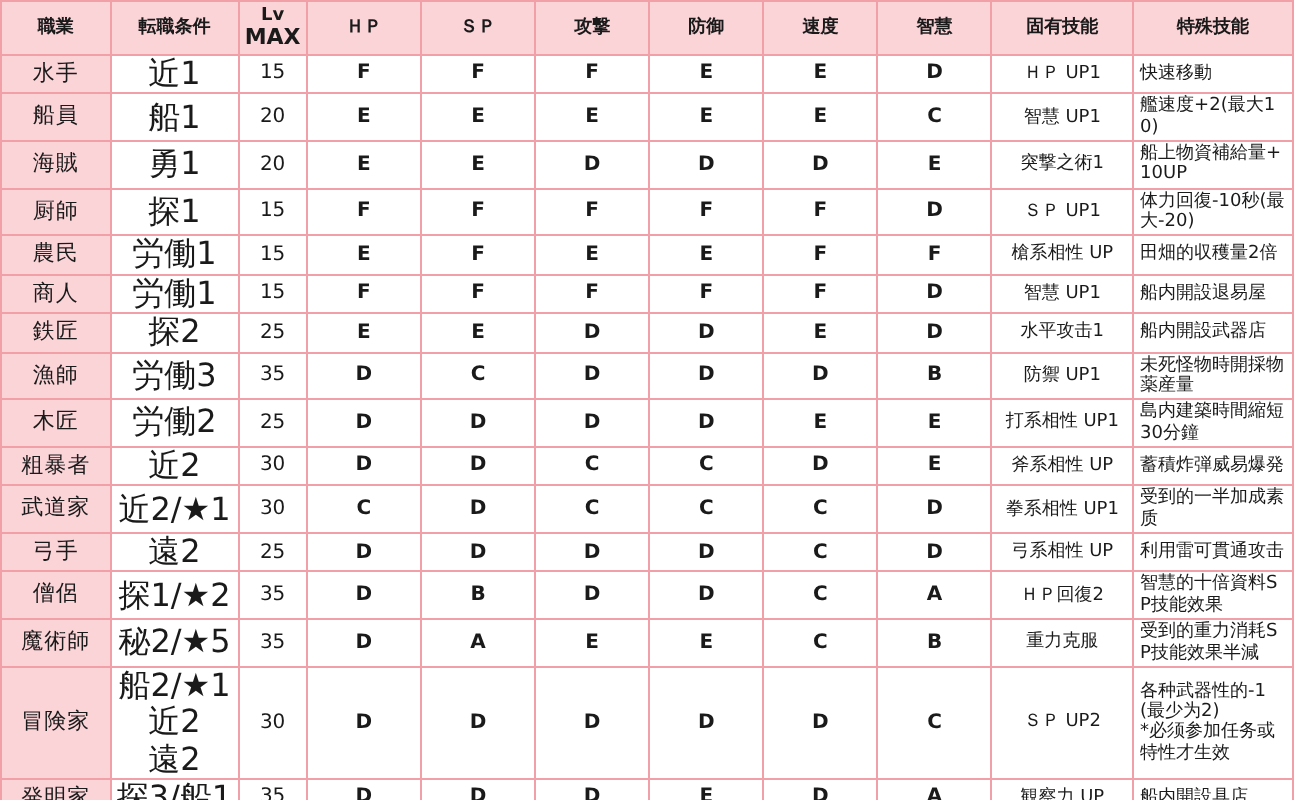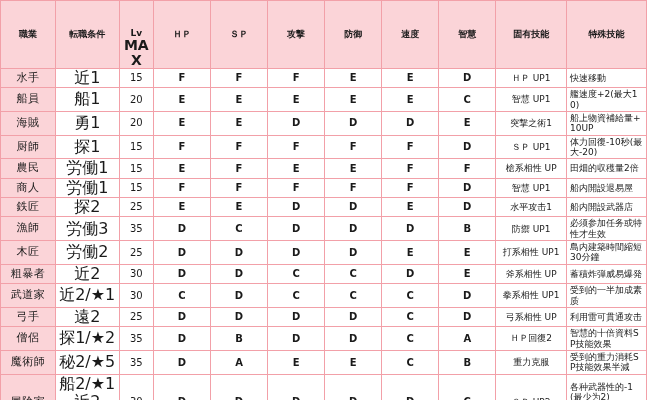--- a/index.html
+++ b/index.html
@@ -72,22 +72,22 @@
     text-align: center;
   }
   tbody td.spec-cell {
     text-align: left;
     padding-left: 3px;
     margin-top: 29px;
   }
   tbody tr {
     height: 19px;
   }
-  .lv-head-top { display: block; font-size: 9px; line-height: 1.05; margin-top: 28px; }
-  .lv-head-bot { display: block; font-size: 14px; line-height: 1.05; }
+  .lv-head-top { display: block; font-size: 9px; line-height: 1.05; }
+  .lv-head-bot { display: block; font-size: 11px; line-height: 1.05; }
   .multiline { white-space: pre-line; }
 </style>
 </head>
 <body>
 
 <table class="job-table">
   <colgroup>
     <col class="col-job">
       <col class="col-req">
       <col class="col-lv">
@@ -222,21 +222,21 @@
       <td class="job-cell">漁師</td>
       <td class="req-cell multiline">労働3</td>
       <td class="lv-cell">35</td>
       <td class="stat-cell">D</td>
       <td class="stat-cell">C</td>
       <td class="stat-cell">D</td>
       <td class="stat-cell">D</td>
       <td class="stat-cell">D</td>
       <td class="stat-cell">B</td>
       <td class="skill-cell">防禦 UP1</td>
-      <td class="spec-cell multiline">必须参加任务或特性才生效</td>
+      <td class="spec-cell multiline">未死怪物時開採物薬産量</td>
     </tr>
 
     <tr>
       <td class="job-cell">木匠</td>
       <td class="req-cell multiline">労働2</td>
       <td class="lv-cell">25</td>
       <td class="stat-cell">D</td>
       <td class="stat-cell">D</td>
       <td class="stat-cell">D</td>
       <td class="stat-cell">D</td>

